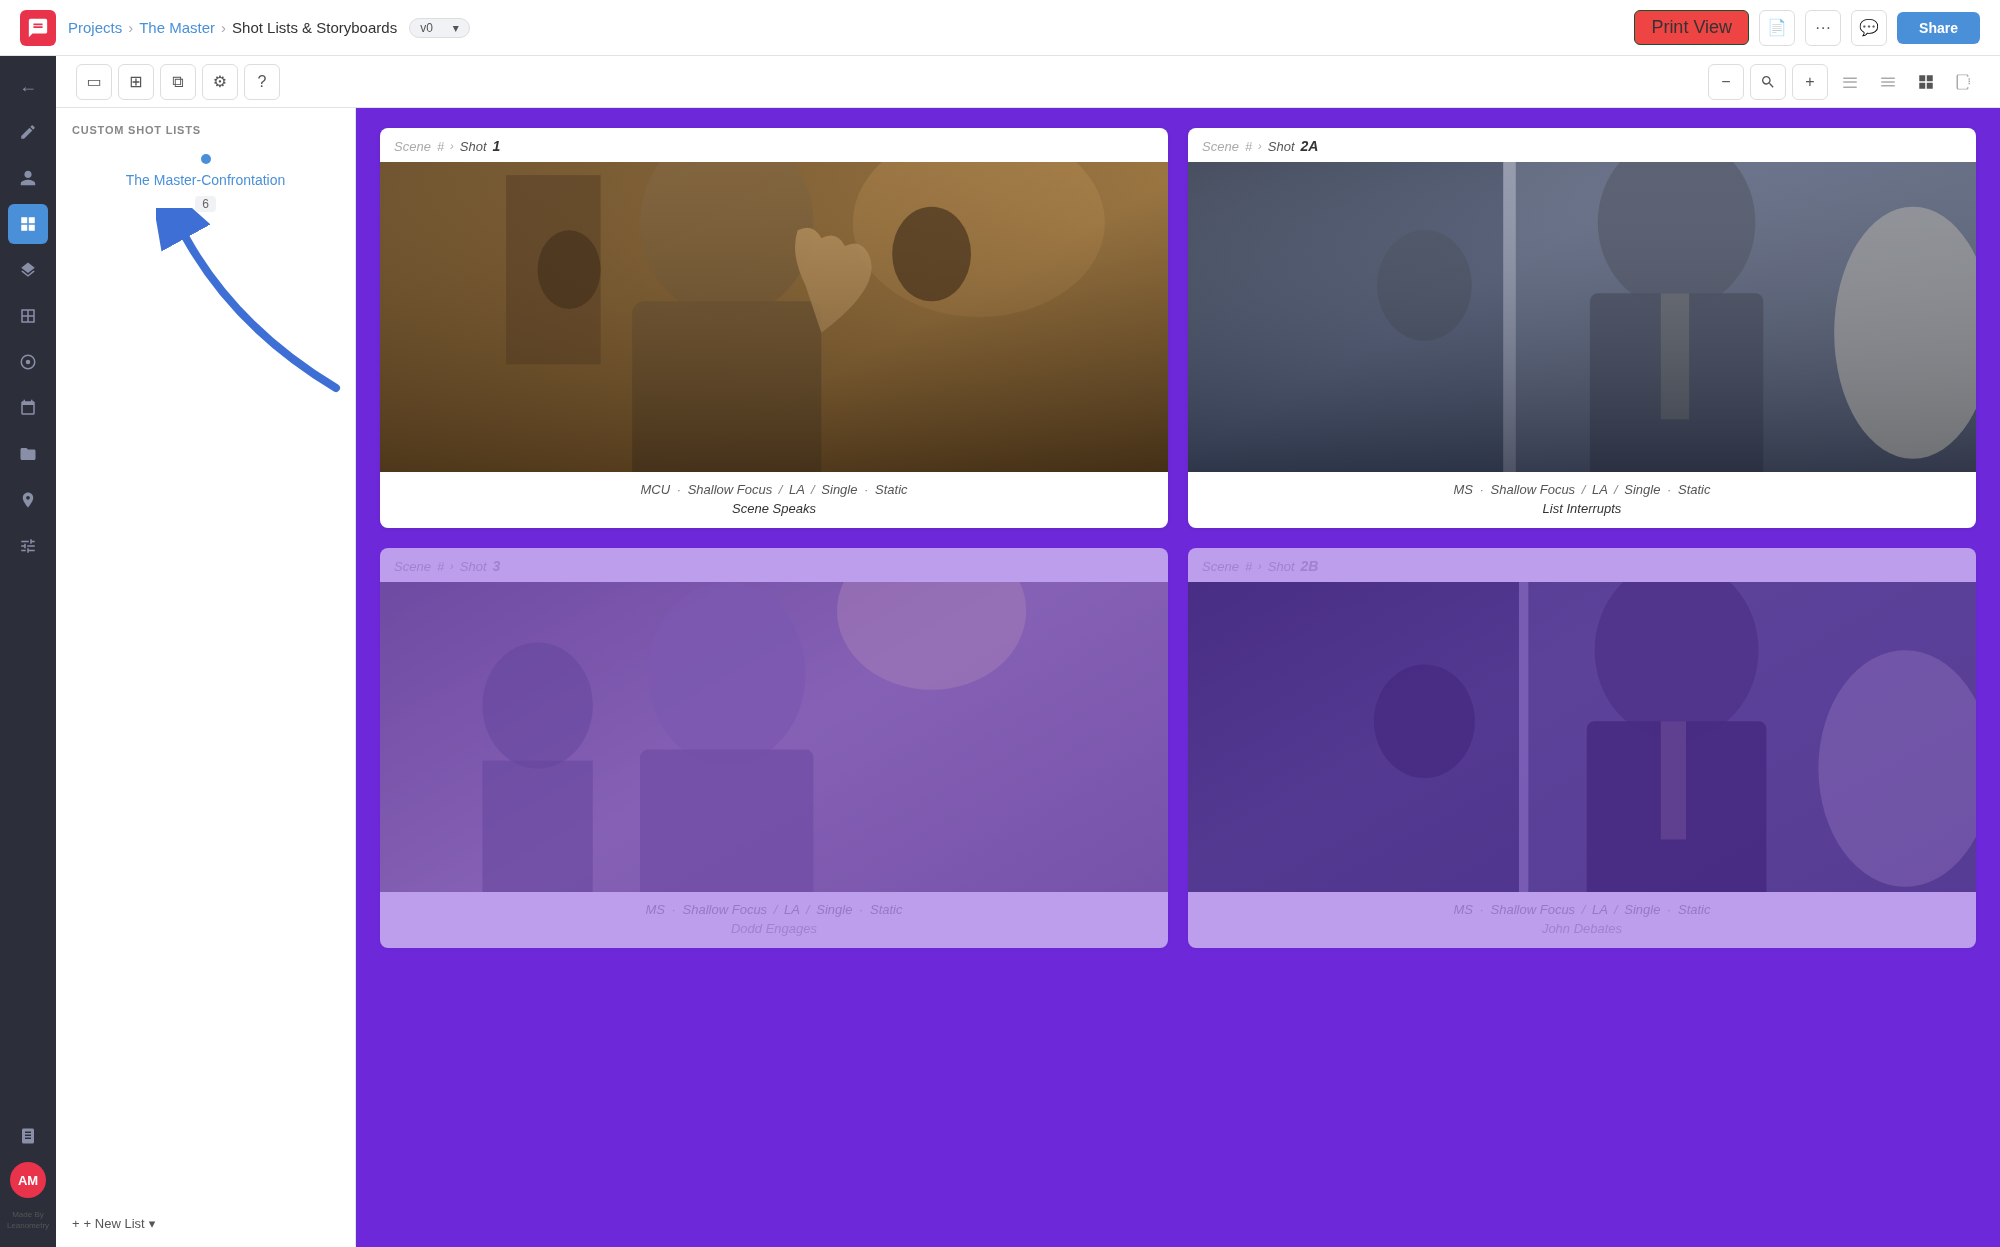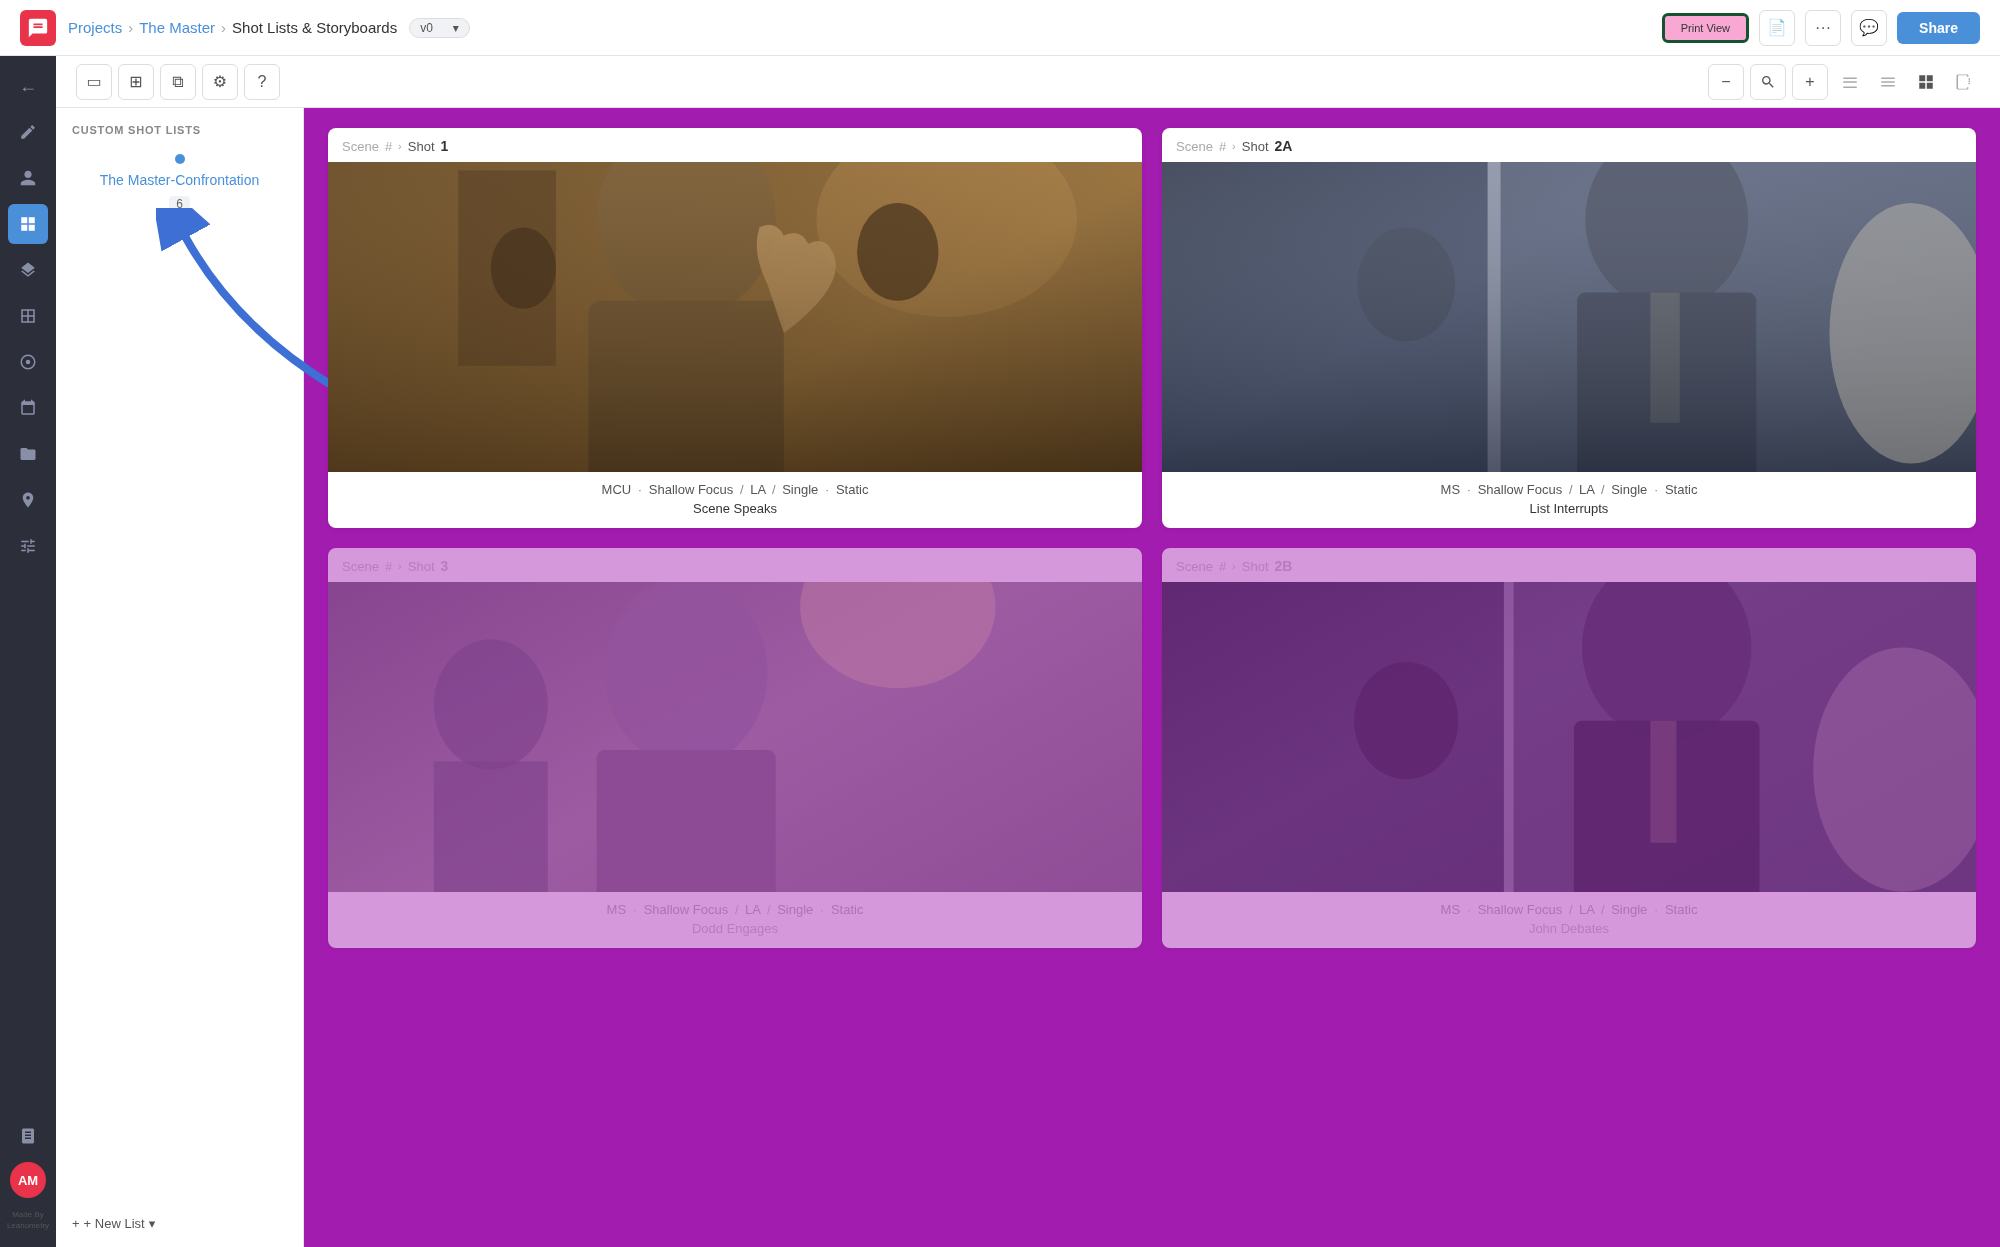--- a/index.html
+++ b/index.html
@@ -36,25 +36,25 @@
       border-radius: 12px;
       padding: 2px 10px;
       font-size: 12px;
       color: #555;
       display: flex; align-items: center; gap: 20px;
       cursor: pointer;
     }
     .topbar-spacer { flex: 1; }
     .topbar-actions { display: flex; align-items: center; gap: 10px; }
     .btn-print-view {
-      background: #f9a8d4;
-      border: 3px solid #14532d;
+      background: #ef4444;
+      border: 1px solid #14532d;
       border-radius: 6px;
       padding: 6px 16px;
-      font-size: 11px;
+      font-size: 18px;
       color: #333;
       cursor: pointer;
     }
     .btn-icon {
       background: #fff;
       border: 1px solid #ddd;
       border-radius: 6px;
       width: 36px; height: 36px;
       display: flex; align-items: center; justify-content: center;
       cursor: pointer;
@@ -162,21 +162,21 @@
 
     
     .inner-layout {
       display: flex;
       flex: 1;
       overflow: hidden;
     }
 
     
     .left-panel {
-      width: 248px;
+      width: 300px;
       background: #fff;
       border-right: 1px solid #e0e3e8;
       padding: 16px;
       flex-shrink: 0;
       position: relative;
     }
     .panel-title {
       font-size: 11px;
       font-weight: 700;
       color: #888;
@@ -227,21 +227,22 @@
       display: flex;
       align-items: center;
       gap: 4px;
     }
 
     
     .storyboard-area {
       flex: 1;
       overflow-y: auto;
       padding: 20px 24px;
-      background: #a21caf;
+      background: #6d28d9;
+      font-style: italic;
     }
     .shots-grid {
       display: grid;
       grid-template-columns: 1fr 1fr;
       gap: 20px;
     }
     .shot-card {
       background: #fff;
       border-radius: 8px;
       overflow: hidden;

